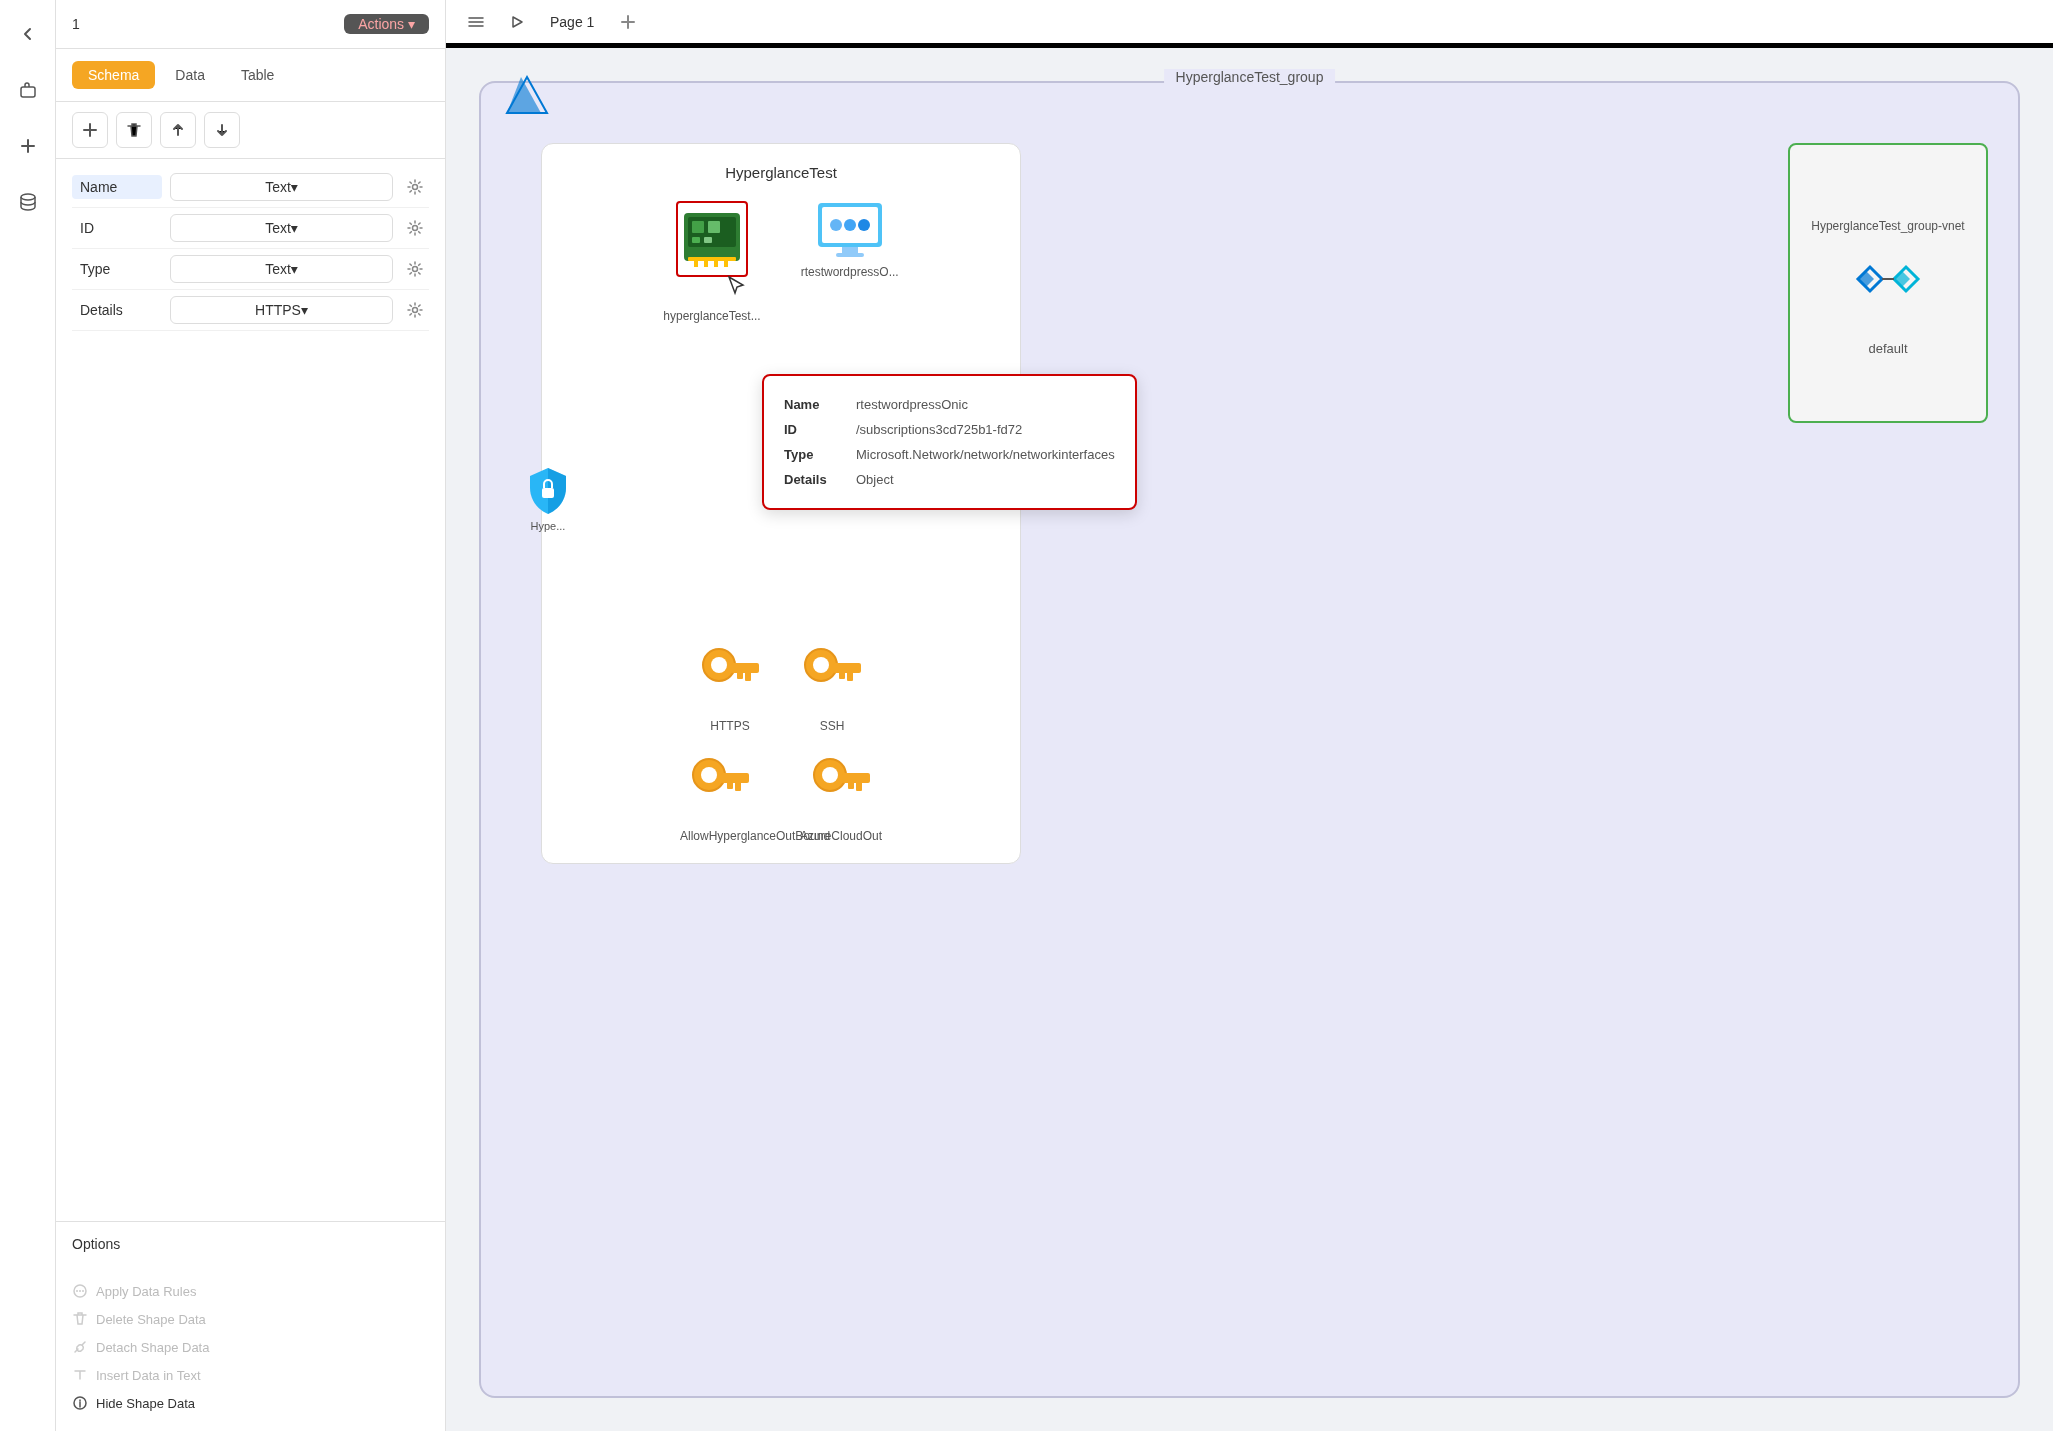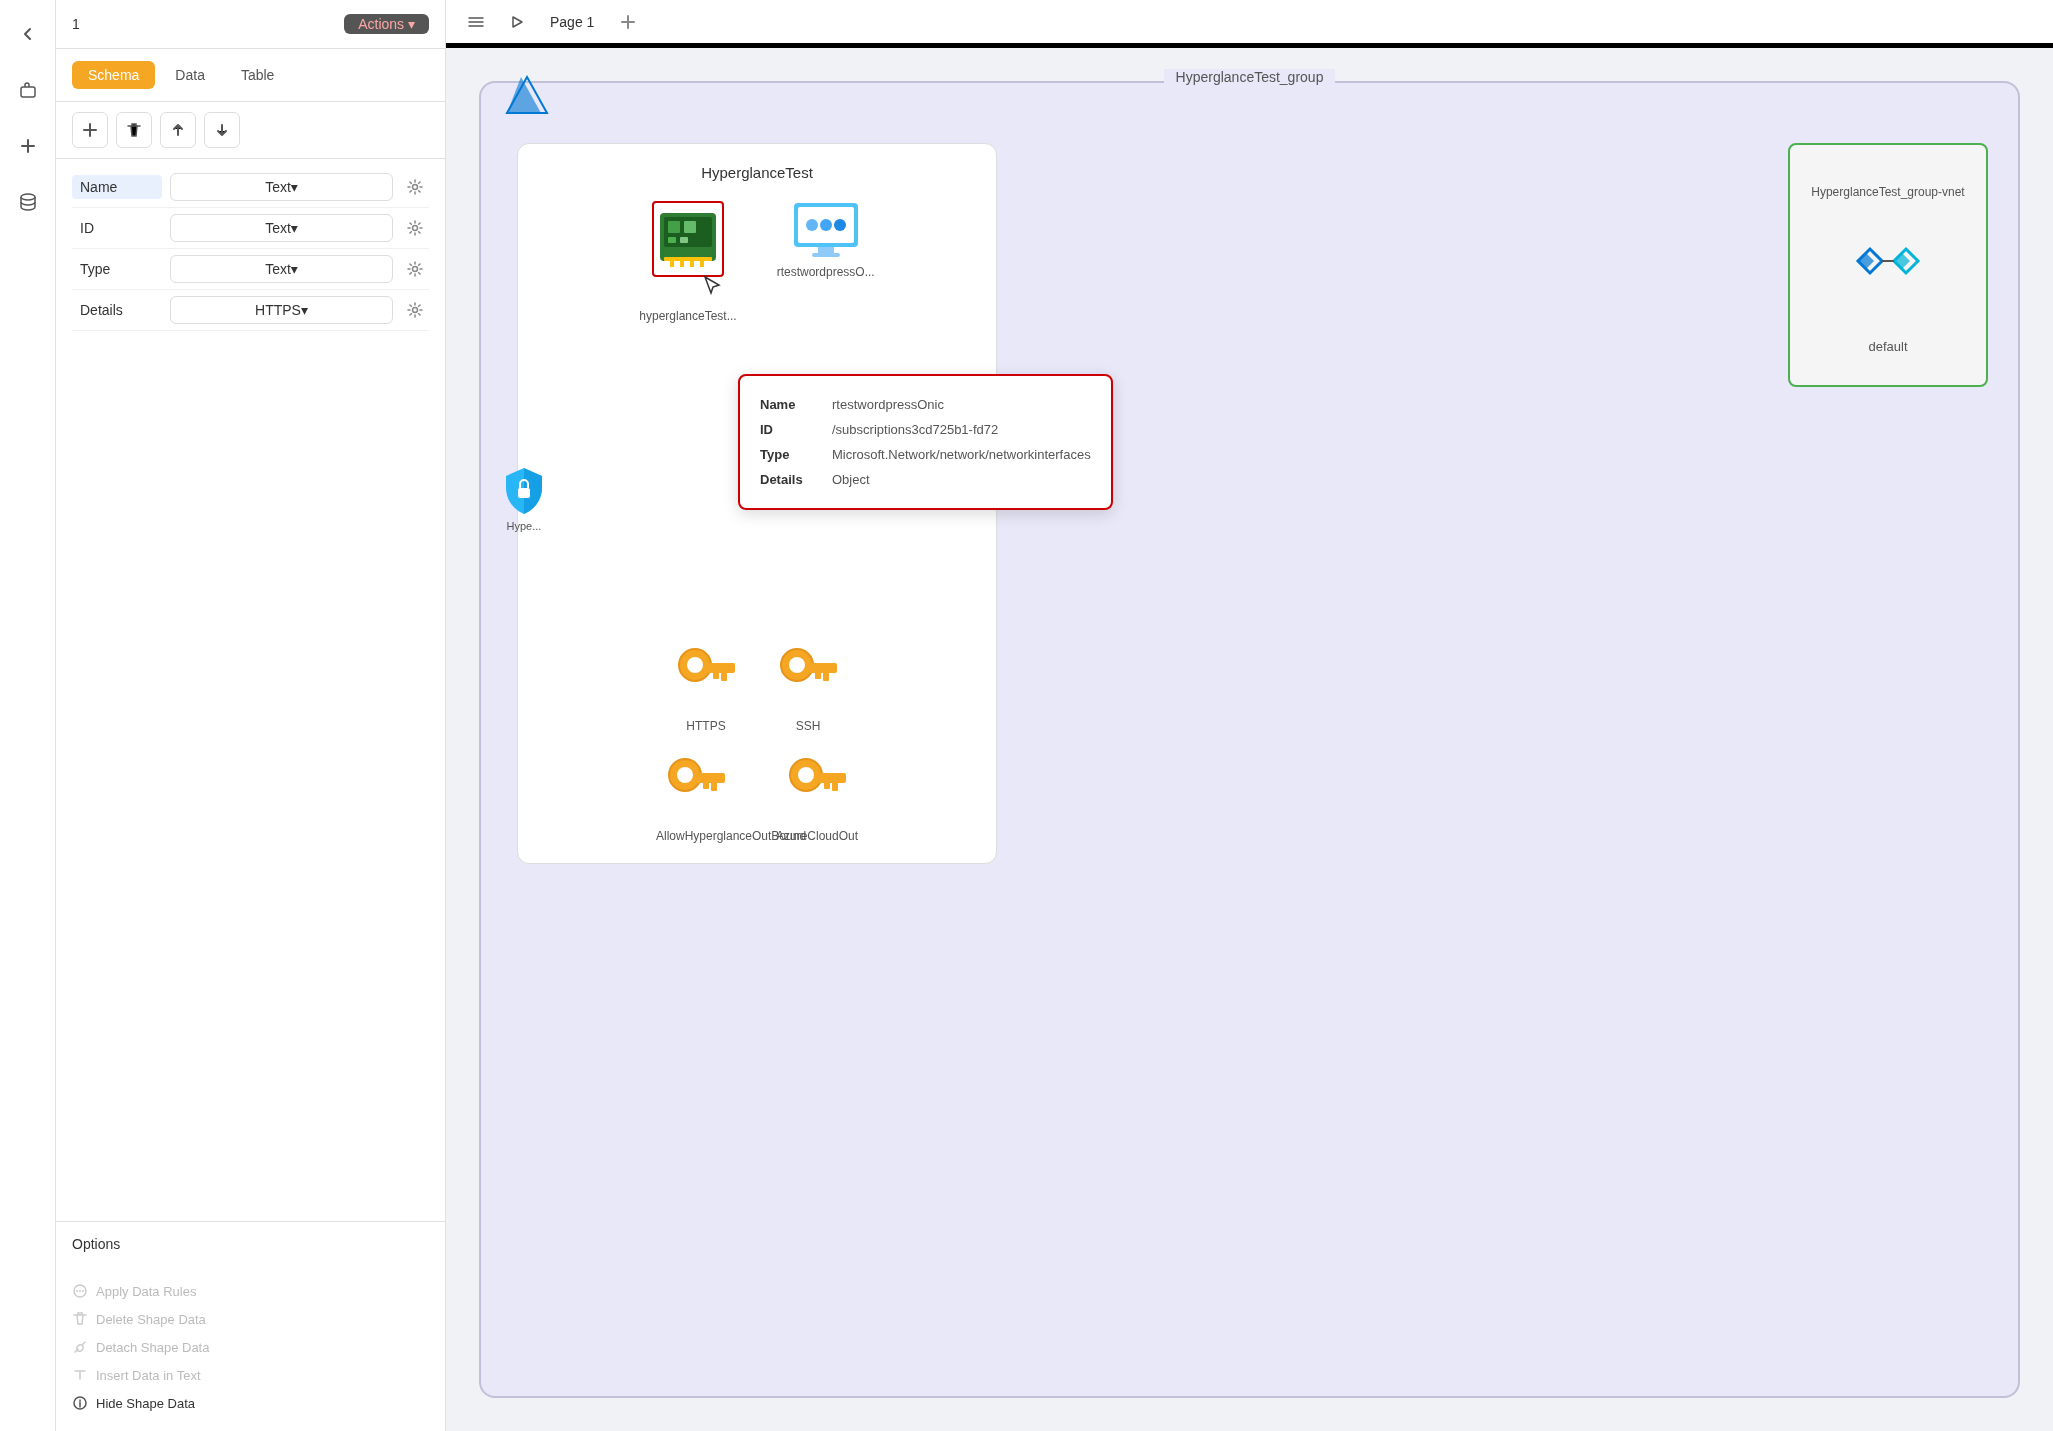--- a/index.html
+++ b/index.html
@@ -272,21 +272,21 @@
       padding: 0 12px;
       font-size: 14px;
       color: #555;
       white-space: nowrap;
     }
 
     
     .inner-group {
       position: absolute;
       top: 60px;
-      left: 36px;
+      left: 60px;
       width: 480px;
       background: #fff;
       border-radius: 12px;
       border: 1px solid #ddd;
       padding: 20px;
       min-height: 680px;
     }
 
     .inner-group-label {
       text-align: center;
@@ -347,29 +347,29 @@
     .popup-val {
       color: #555;
     }
 
     
     .vnet-box {
       position: absolute;
       top: 60px;
       right: 30px;
       width: 200px;
-      height: 244px;
+      height: 280px;
       background: #f5f5f5;
       border: 2px solid #4caf50;
       border-radius: 8px;
       display: flex;
       flex-direction: column;
       align-items: center;
       justify-content: center;
-      gap: 26px;
+      gap: 10px;
     }
 
     
     .vm-highlight {
       border: 2px solid #cc0000;
       border-radius: 4px;
       padding: 2px;
     }
 
   </style>

